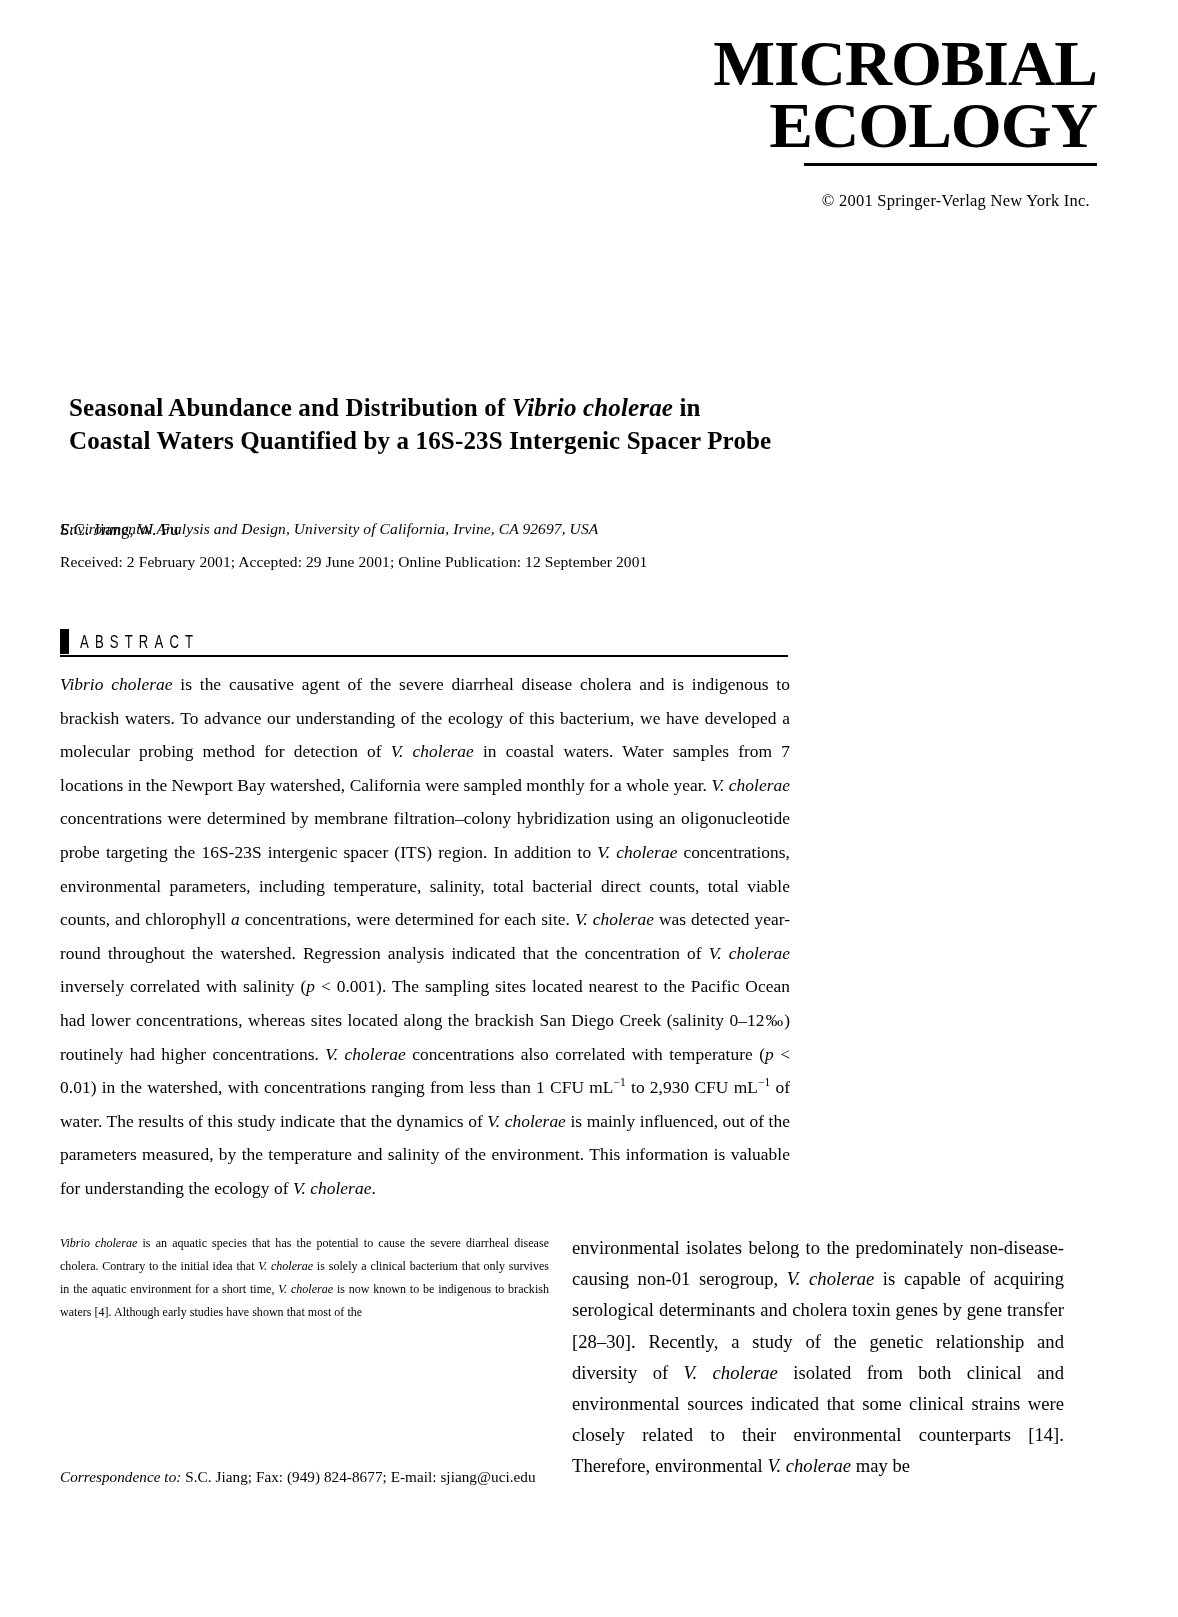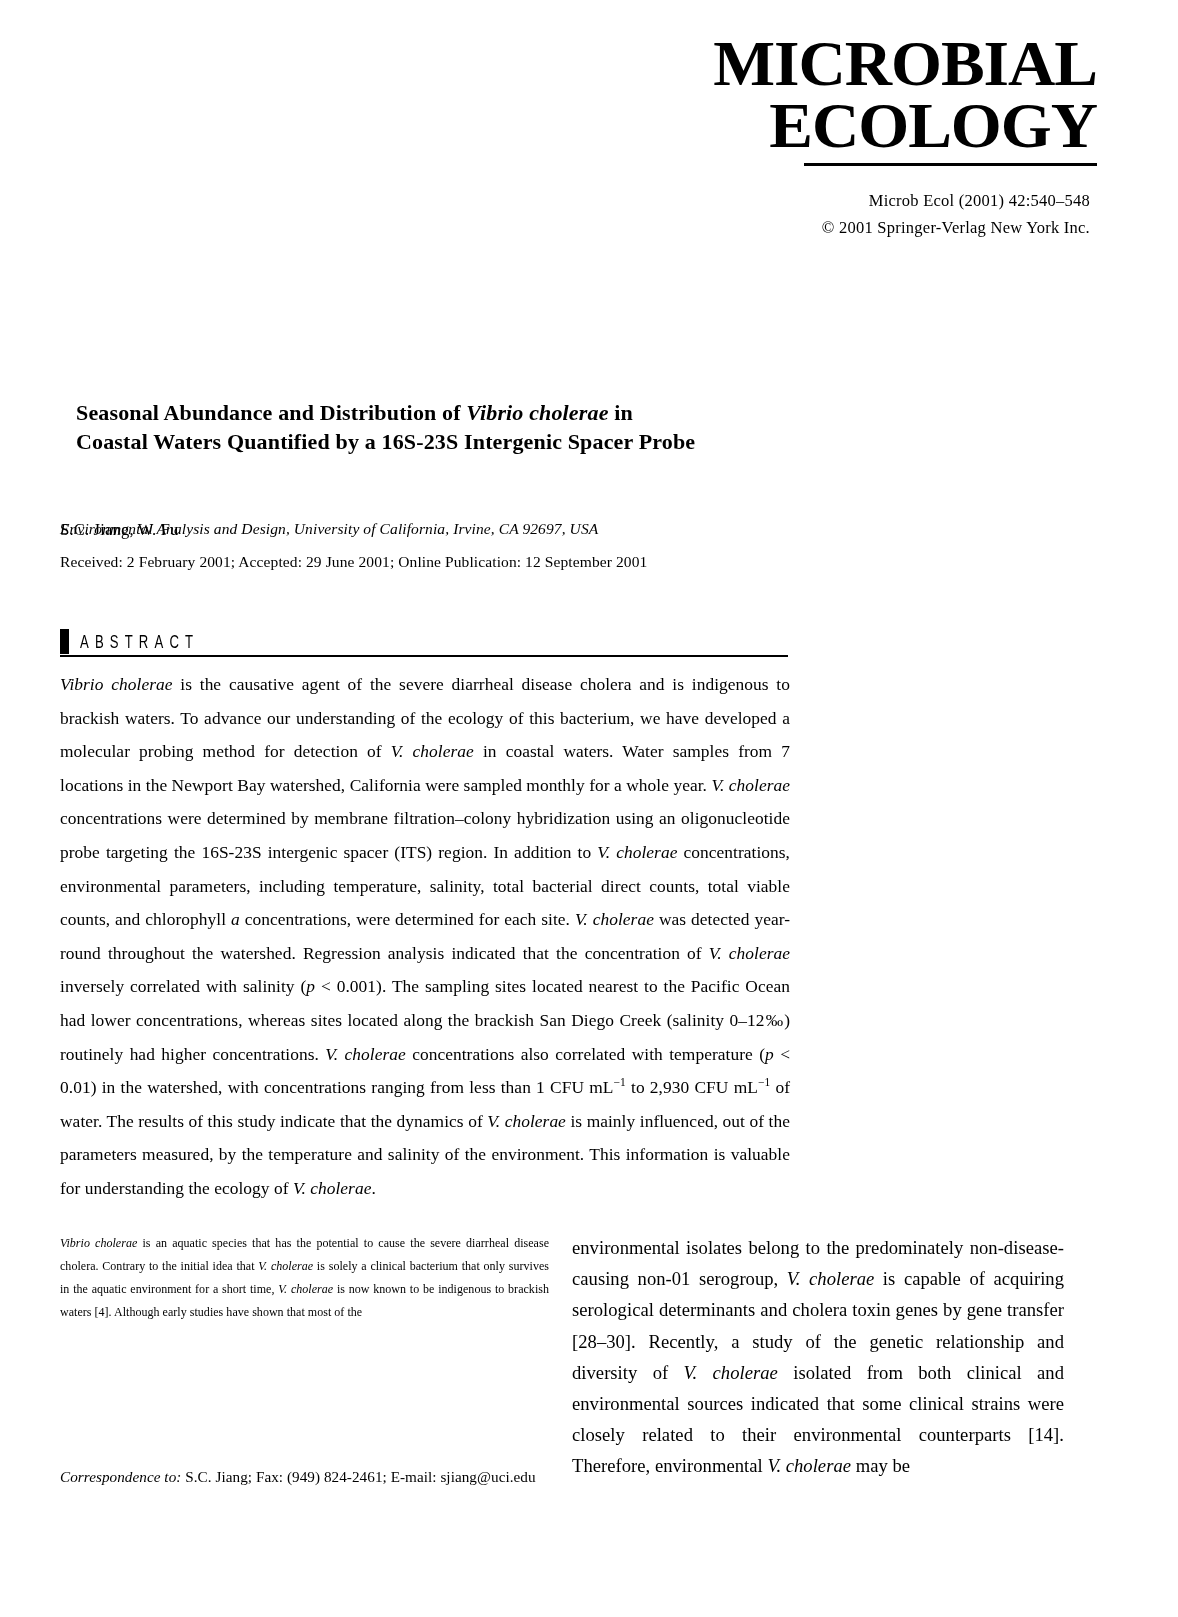--- a/index.html
+++ b/index.html
@@ -57,24 +57,24 @@
 
   
   #title-block {
     position: absolute;
     left: 60px;
     top: 382px;
     width: 740px;
   }
   .article-title {
     font-weight: 700;
-    font-size: 22px;
+    font-size: 25px;
     line-height: 1.32;
     letter-spacing: 0.15px;
-    margin: 16px;
+    margin: 9px;
   }
   .article-title i { font-style: italic; }
 
   #authors {
     position: absolute;
     left: 60px;
     top: 480px;
     font-size: 16.5px;
     letter-spacing: 0.2px;
     margin-top: 40px;
@@ -180,21 +180,20 @@
 </head>
 <body>
 
 <div id="masthead">
   <span class="mast-line" id="mast-line-1">MICROBIAL</span>
   <span class="mast-line" id="mast-line-2">ECOLOGY</span>
   <div id="mast-rule"></div>
 </div>
 
 <div id="journal-meta">
-  <div>Microb Ecol (2001) 42:540–548</div>
   <div>© 2001 Springer-Verlag New York Inc.</div>
 </div>
 
 <div id="title-block">
   <h1 class="article-title"><span>Seasonal Abundance and Distribution of </span><i>Vibrio cholerae</i><span> in</span><br><span>Coastal Waters Quantified by a 16S-23S Intergenic Spacer Probe</span></h1>
 </div>
 
 <div id="authors">S.C. Jiang, W. Fu</div>
 <div id="affiliation">Environmental Analysis and Design, University of California, Irvine, CA 92697, USA</div>
 <div id="history">Received: 2 February 2001; Accepted: 29 June 2001; Online Publication: 12 September 2001</div>
@@ -204,13 +203,13 @@
   <div id="abstract-label">ABSTRACT</div>
   <div id="abstract-rule"></div>
 </div>
 
 <div id="abstract-body"><i>Vibrio cholerae</i><span> is the causative agent of the severe diarrheal disease cholera and is indigenous to brackish waters. To advance our understanding of the ecology of this bacterium, we have developed a molecular probing method for detection of </span><i>V. cholerae</i><span> in coastal waters. Water samples from 7 locations in the Newport Bay watershed, California were sampled monthly for a whole year. </span><i>V. cholerae</i><span> concentrations were determined by membrane filtration–colony hybridization using an oligonucleotide probe targeting the 16S-23S intergenic spacer (ITS) region. In addition to </span><i>V. cholerae</i><span> concentrations, environmental parameters, including temperature, salinity, total bacterial direct counts, total viable counts, and chlorophyll </span><i>a</i><span> concentrations, were determined for each site. </span><i>V. cholerae</i><span> was detected year-round throughout the watershed. Regression analysis indicated that the concentration of </span><i>V. cholerae</i><span> inversely correlated with salinity (</span><i>p</i><span> &lt; 0.001). The sampling sites located nearest to the Pacific Ocean had lower concentrations, whereas sites located along the brackish San Diego Creek (salinity 0–12‰) routinely had higher concentrations. </span><i>V. cholerae</i><span> concentrations also correlated with temperature (</span><i>p</i><span> &lt; 0.01) in the watershed, with concentrations ranging from less than 1 CFU mL</span><sup>−1</sup><span> to 2,930 CFU mL</span><sup>−1</sup><span> of water. The results of this study indicate that the dynamics of </span><i>V. cholerae</i><span> is mainly influenced, out of the parameters measured, by the temperature and salinity of the environment. This information is valuable for understanding the ecology of </span><i>V. cholerae</i><span>.</span></div>
 
 <div id="col-left"><i>Vibrio cholerae</i><span> is an aquatic species that has the potential to cause the severe diarrheal disease cholera. Contrary to the initial idea that </span><i>V. cholerae</i><span> is solely a clinical bacterium that only survives in the aquatic environment for a short time, </span><i>V. cholerae</i><span> is now known to be indigenous to brackish waters [4]. Although early studies have shown that most of the</span></div>
 
 <div id="col-right"><span>environmental isolates belong to the predominately non-disease-causing non-01 serogroup, </span><i>V. cholerae</i><span> is capable of acquiring serological determinants and cholera toxin genes by gene transfer [28–30]. Recently, a study of the genetic relationship and diversity of </span><i>V. cholerae</i><span> isolated from both clinical and environmental sources indicated that some clinical strains were closely related to their environmental counterparts [14]. Therefore, environmental </span><i>V. cholerae</i><span> may be</span></div>
 
-<div id="correspondence"><i>Correspondence to:</i><span> S.C. Jiang; Fax: (949) 824-2461; E-mail: sjiang@uci.edu</span></div>
+<div id="correspondence"><i>Correspondence to:</i><span> S.C. Jiang; Fax: (949) 824-8677; E-mail: sjiang@uci.edu</span></div>
 
 </body></html>

